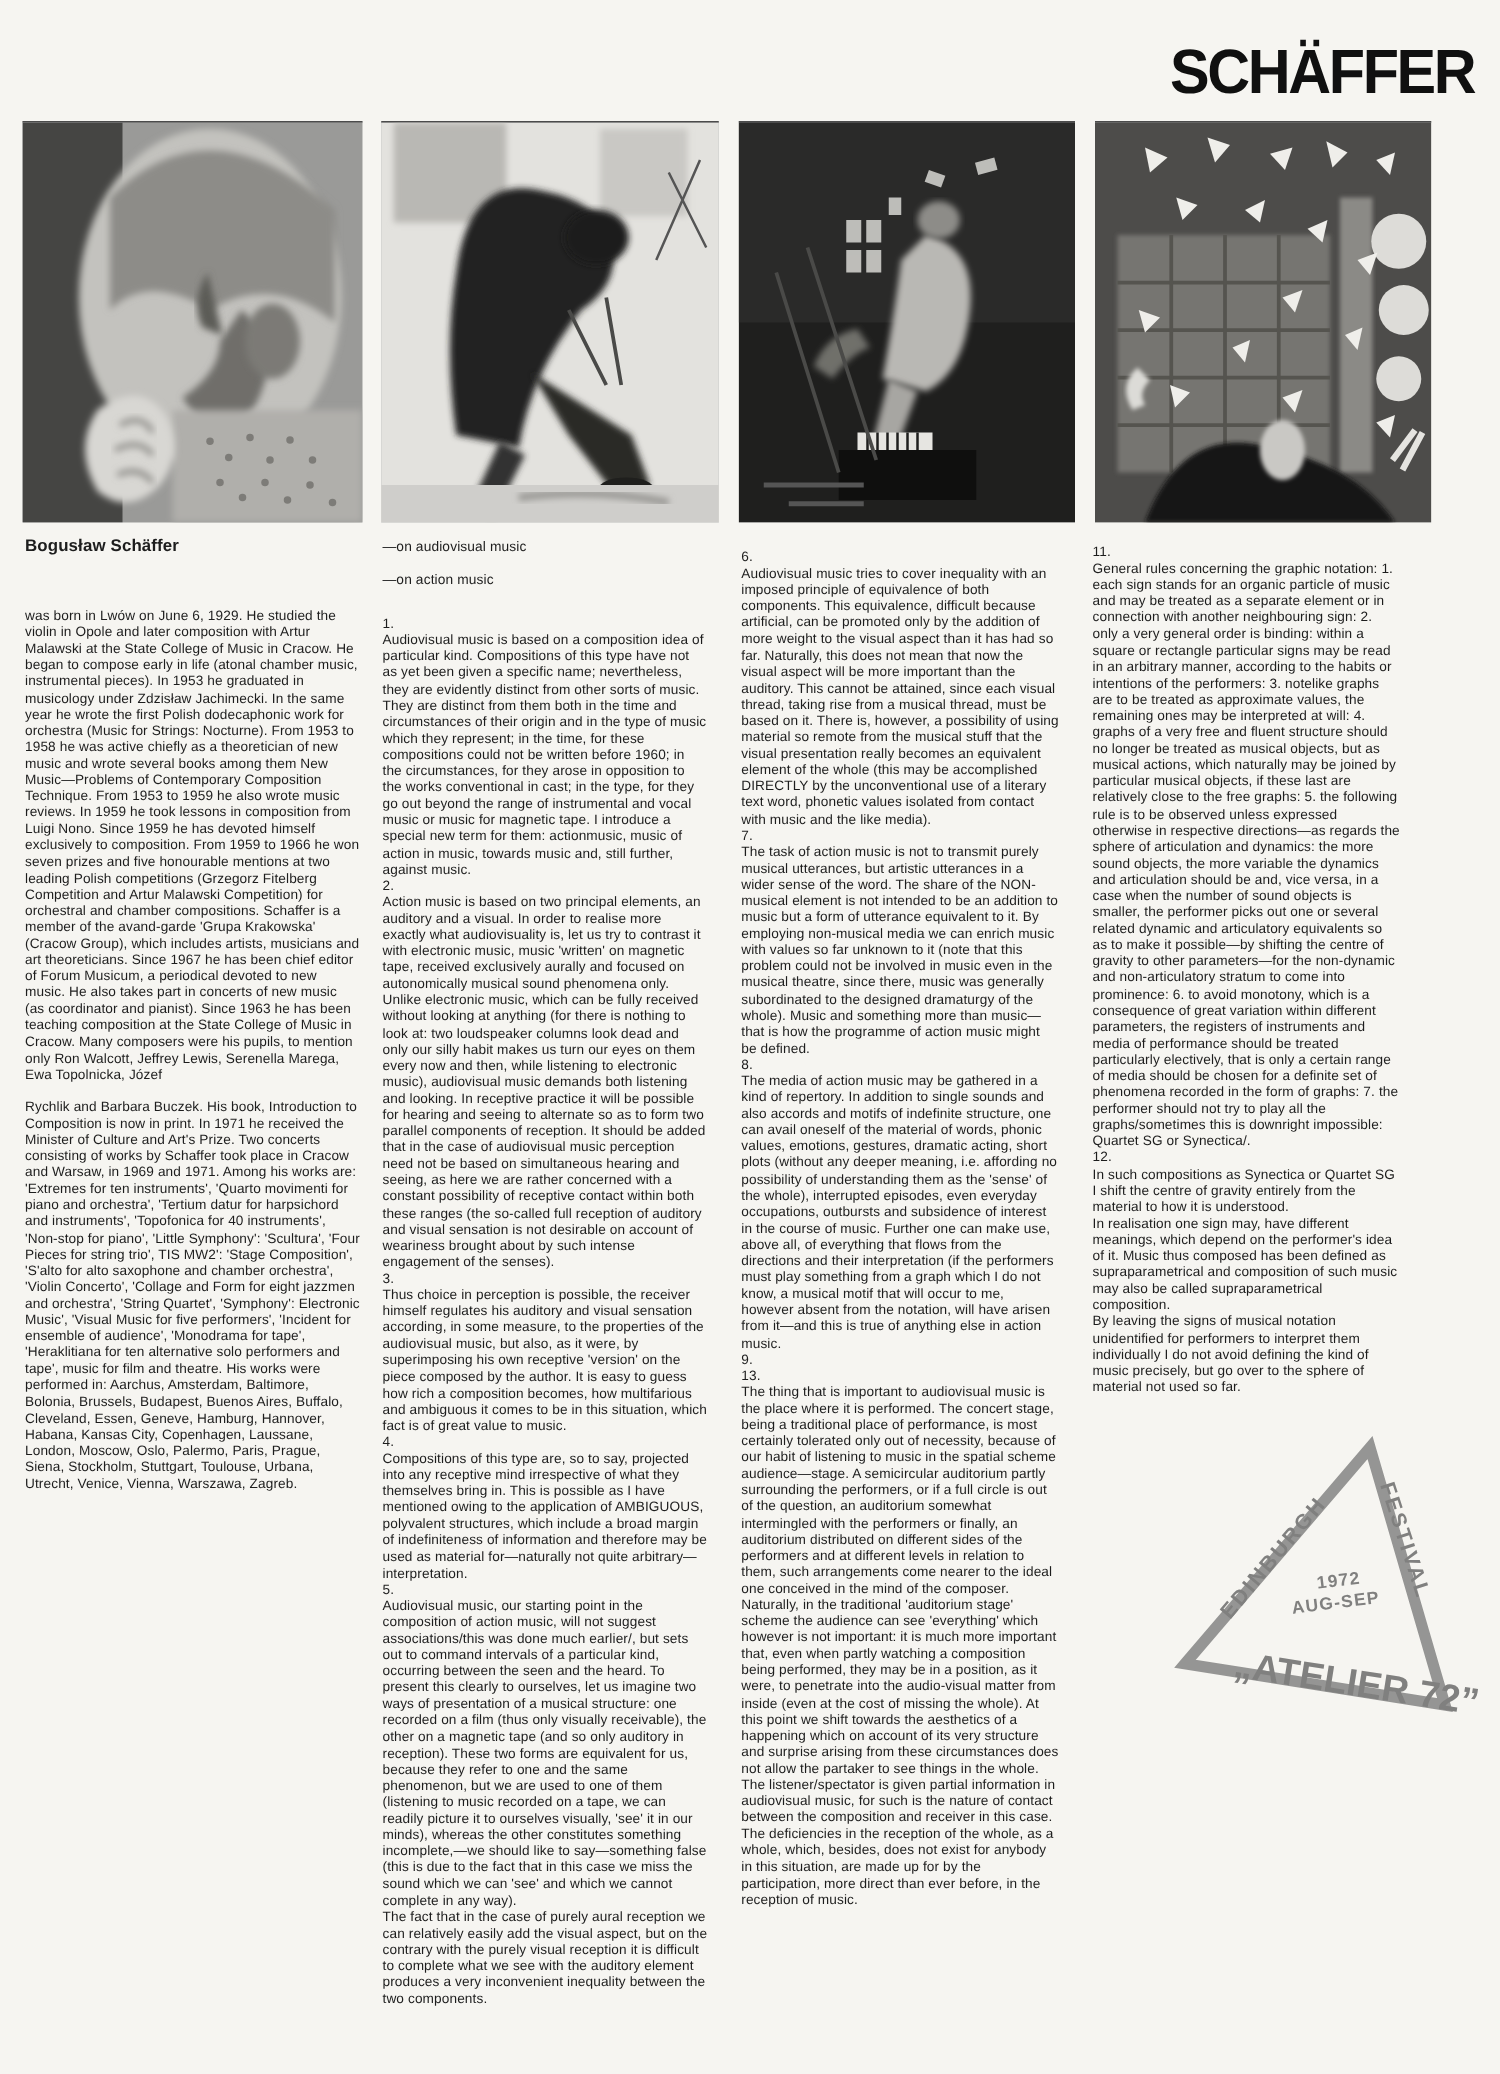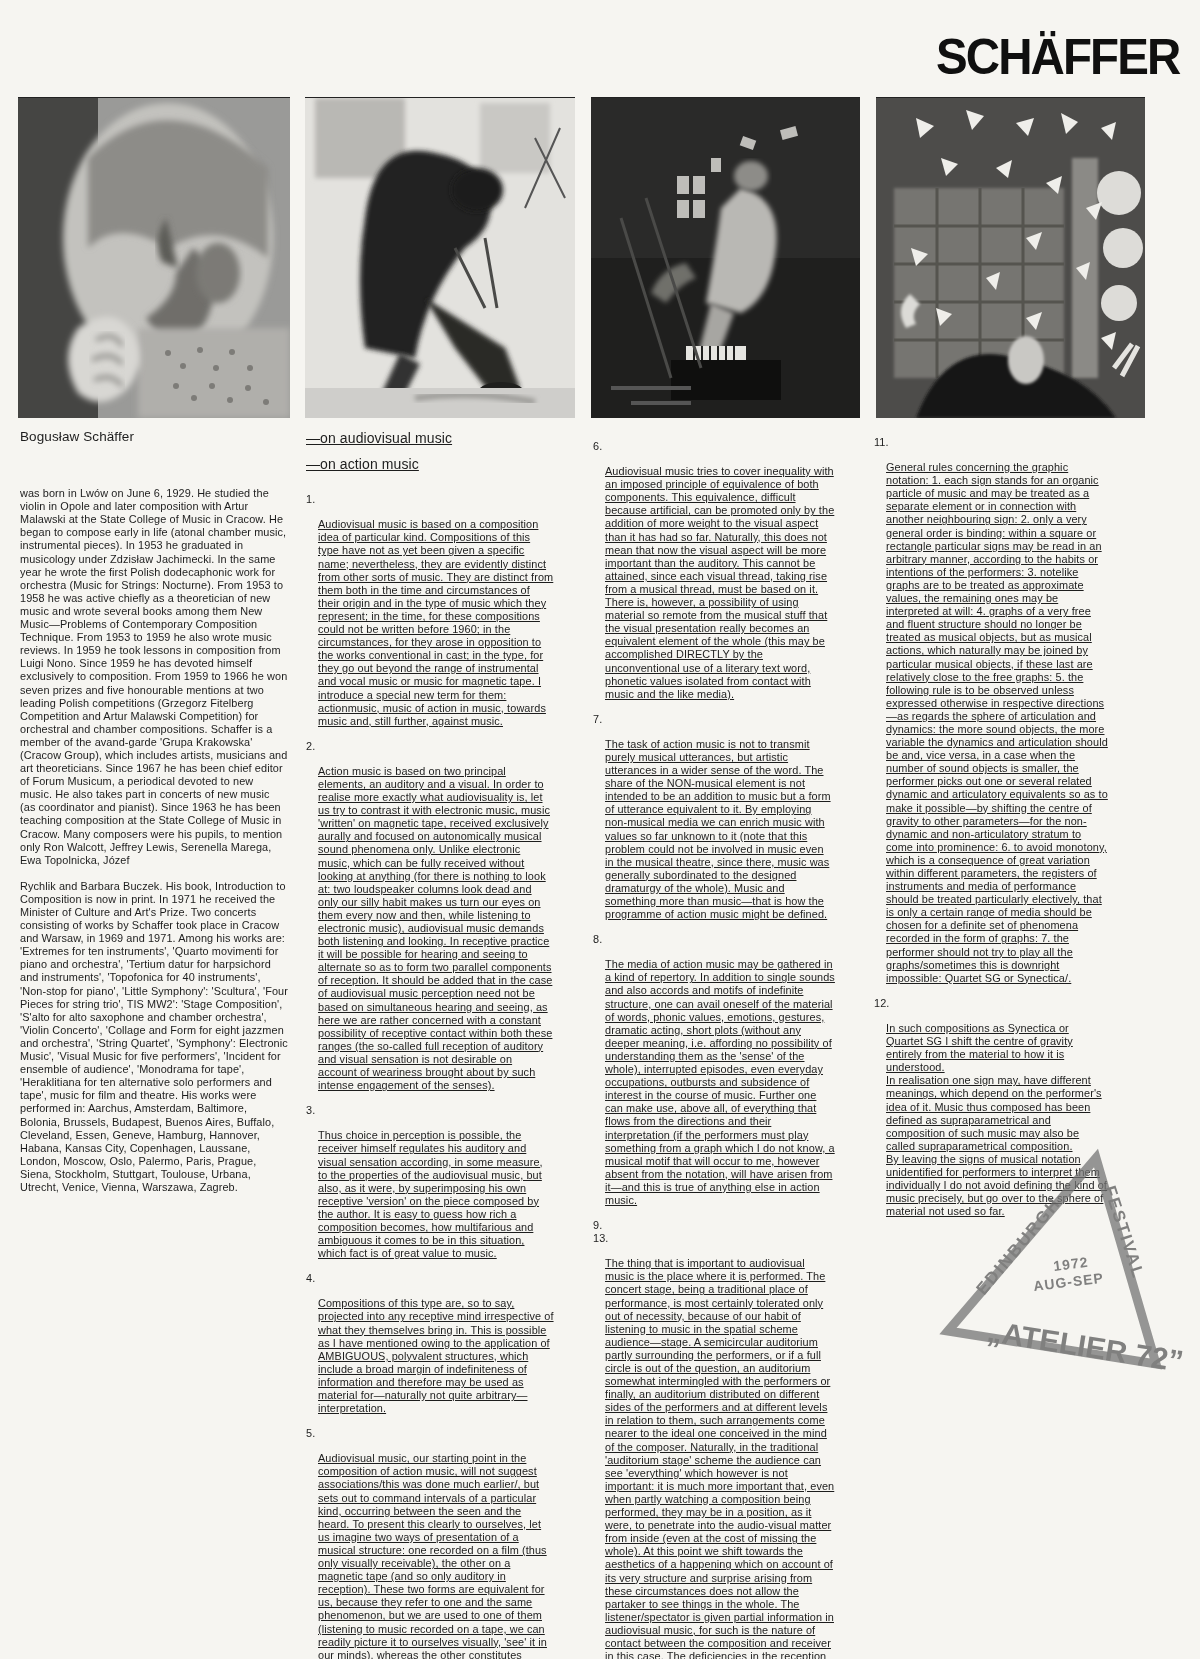--- a/index.html
+++ b/index.html
@@ -22,26 +22,26 @@
   .photo{
     position:absolute;top:97px;height:320px;
     background:#bbb;border-top:1px solid #222;
   }
   .photo svg{display:block;width:100%;height:100%;}
   .col{
     position:absolute;
     font-size:10.9px;line-height:13.1px;
     letter-spacing:0.1px;
   }
-  .bio-heading{font-size:13.5px;font-weight:400;margin:0 0 44px 0;}
+  .bio-heading{font-size:13.5px;font-weight:700;margin:0 0 44px 0;}
   .bio-para{margin:0 0 13px 0;}
-  .essay-heading{font-size:14px;margin:0 0 13px 0;text-decoration:underline;}
+  .essay-heading{font-size:11px;margin:0 0 13px 0;}
   .essay-heading.second{margin-bottom:22px;}
   .sec-num{margin:0;}
-  .sec-text{margin:12px;white-space:pre-line;text-decoration:underline;}
+  .sec-text{margin:0;white-space:pre-line;}
   .stamp{
     position:absolute;left:926px;top:1136px;width:260px;height:270px;
     opacity:0.82;
   }
   .stamp svg{width:100%;height:100%;}
   .stamp text{
     font-family:"Liberation Sans", sans-serif;
     fill:#676767;
   }
   .st-edinburgh{font-size:17px;font-weight:700;letter-spacing:2px;}

